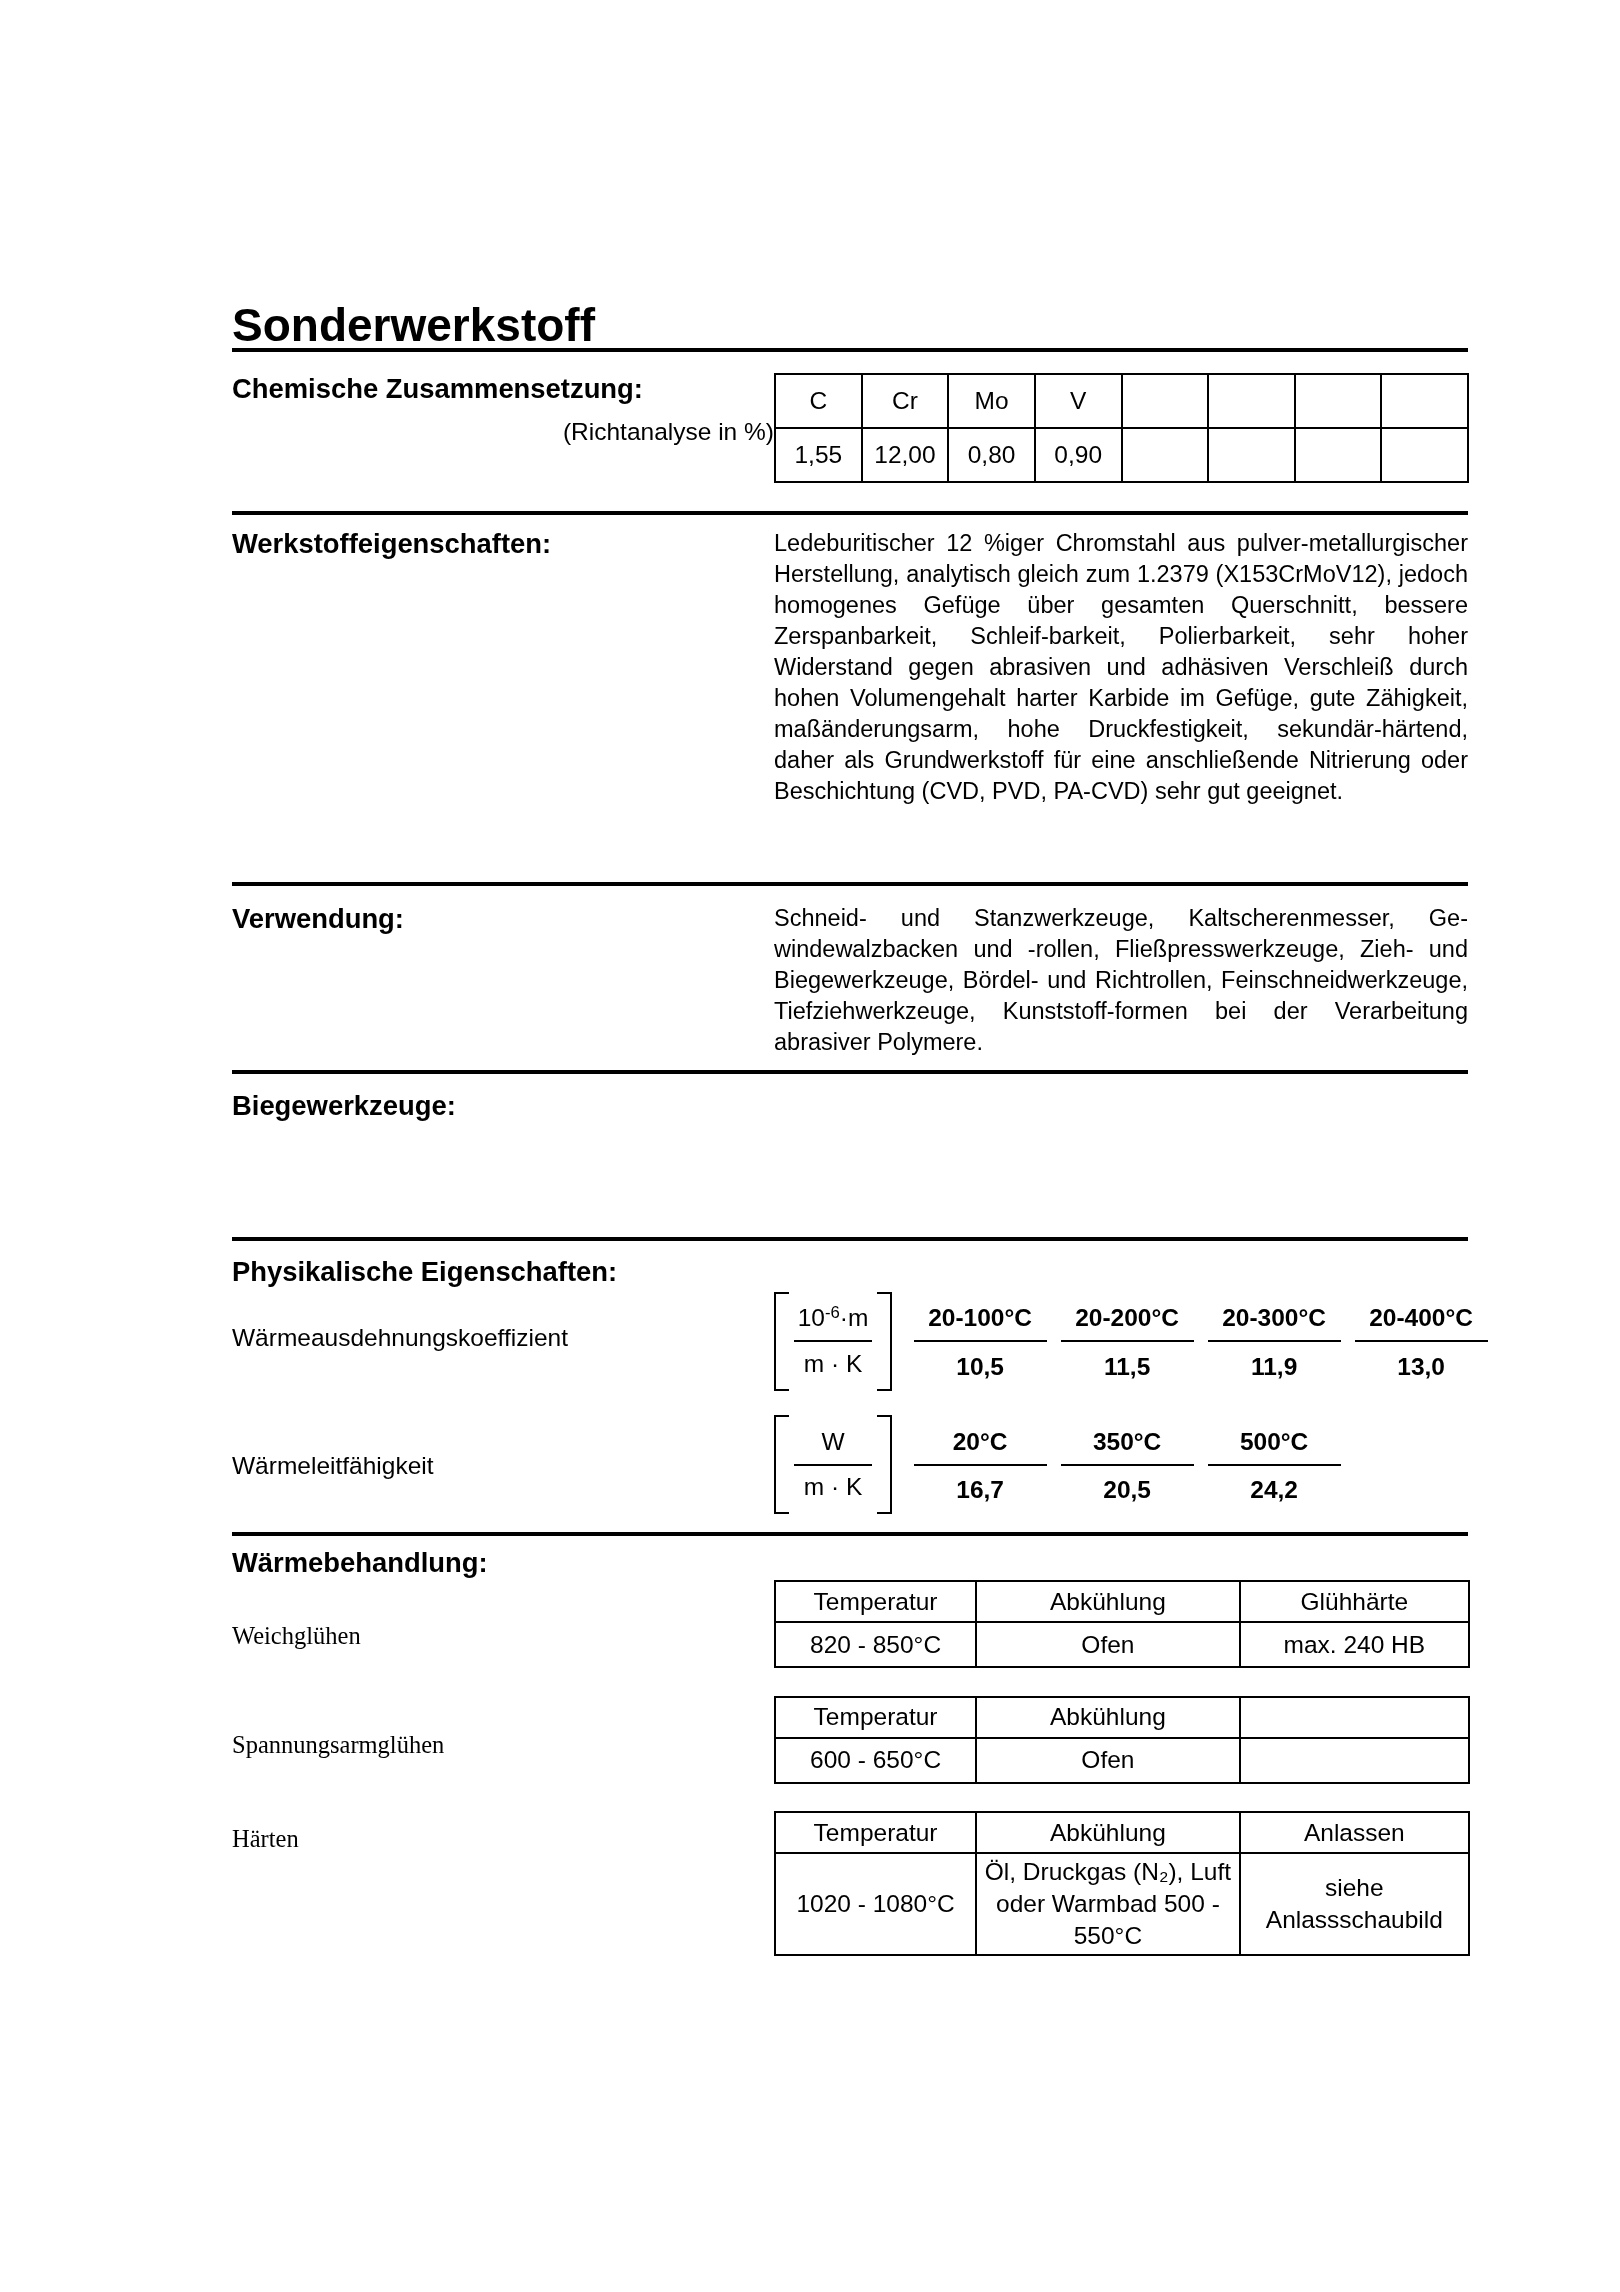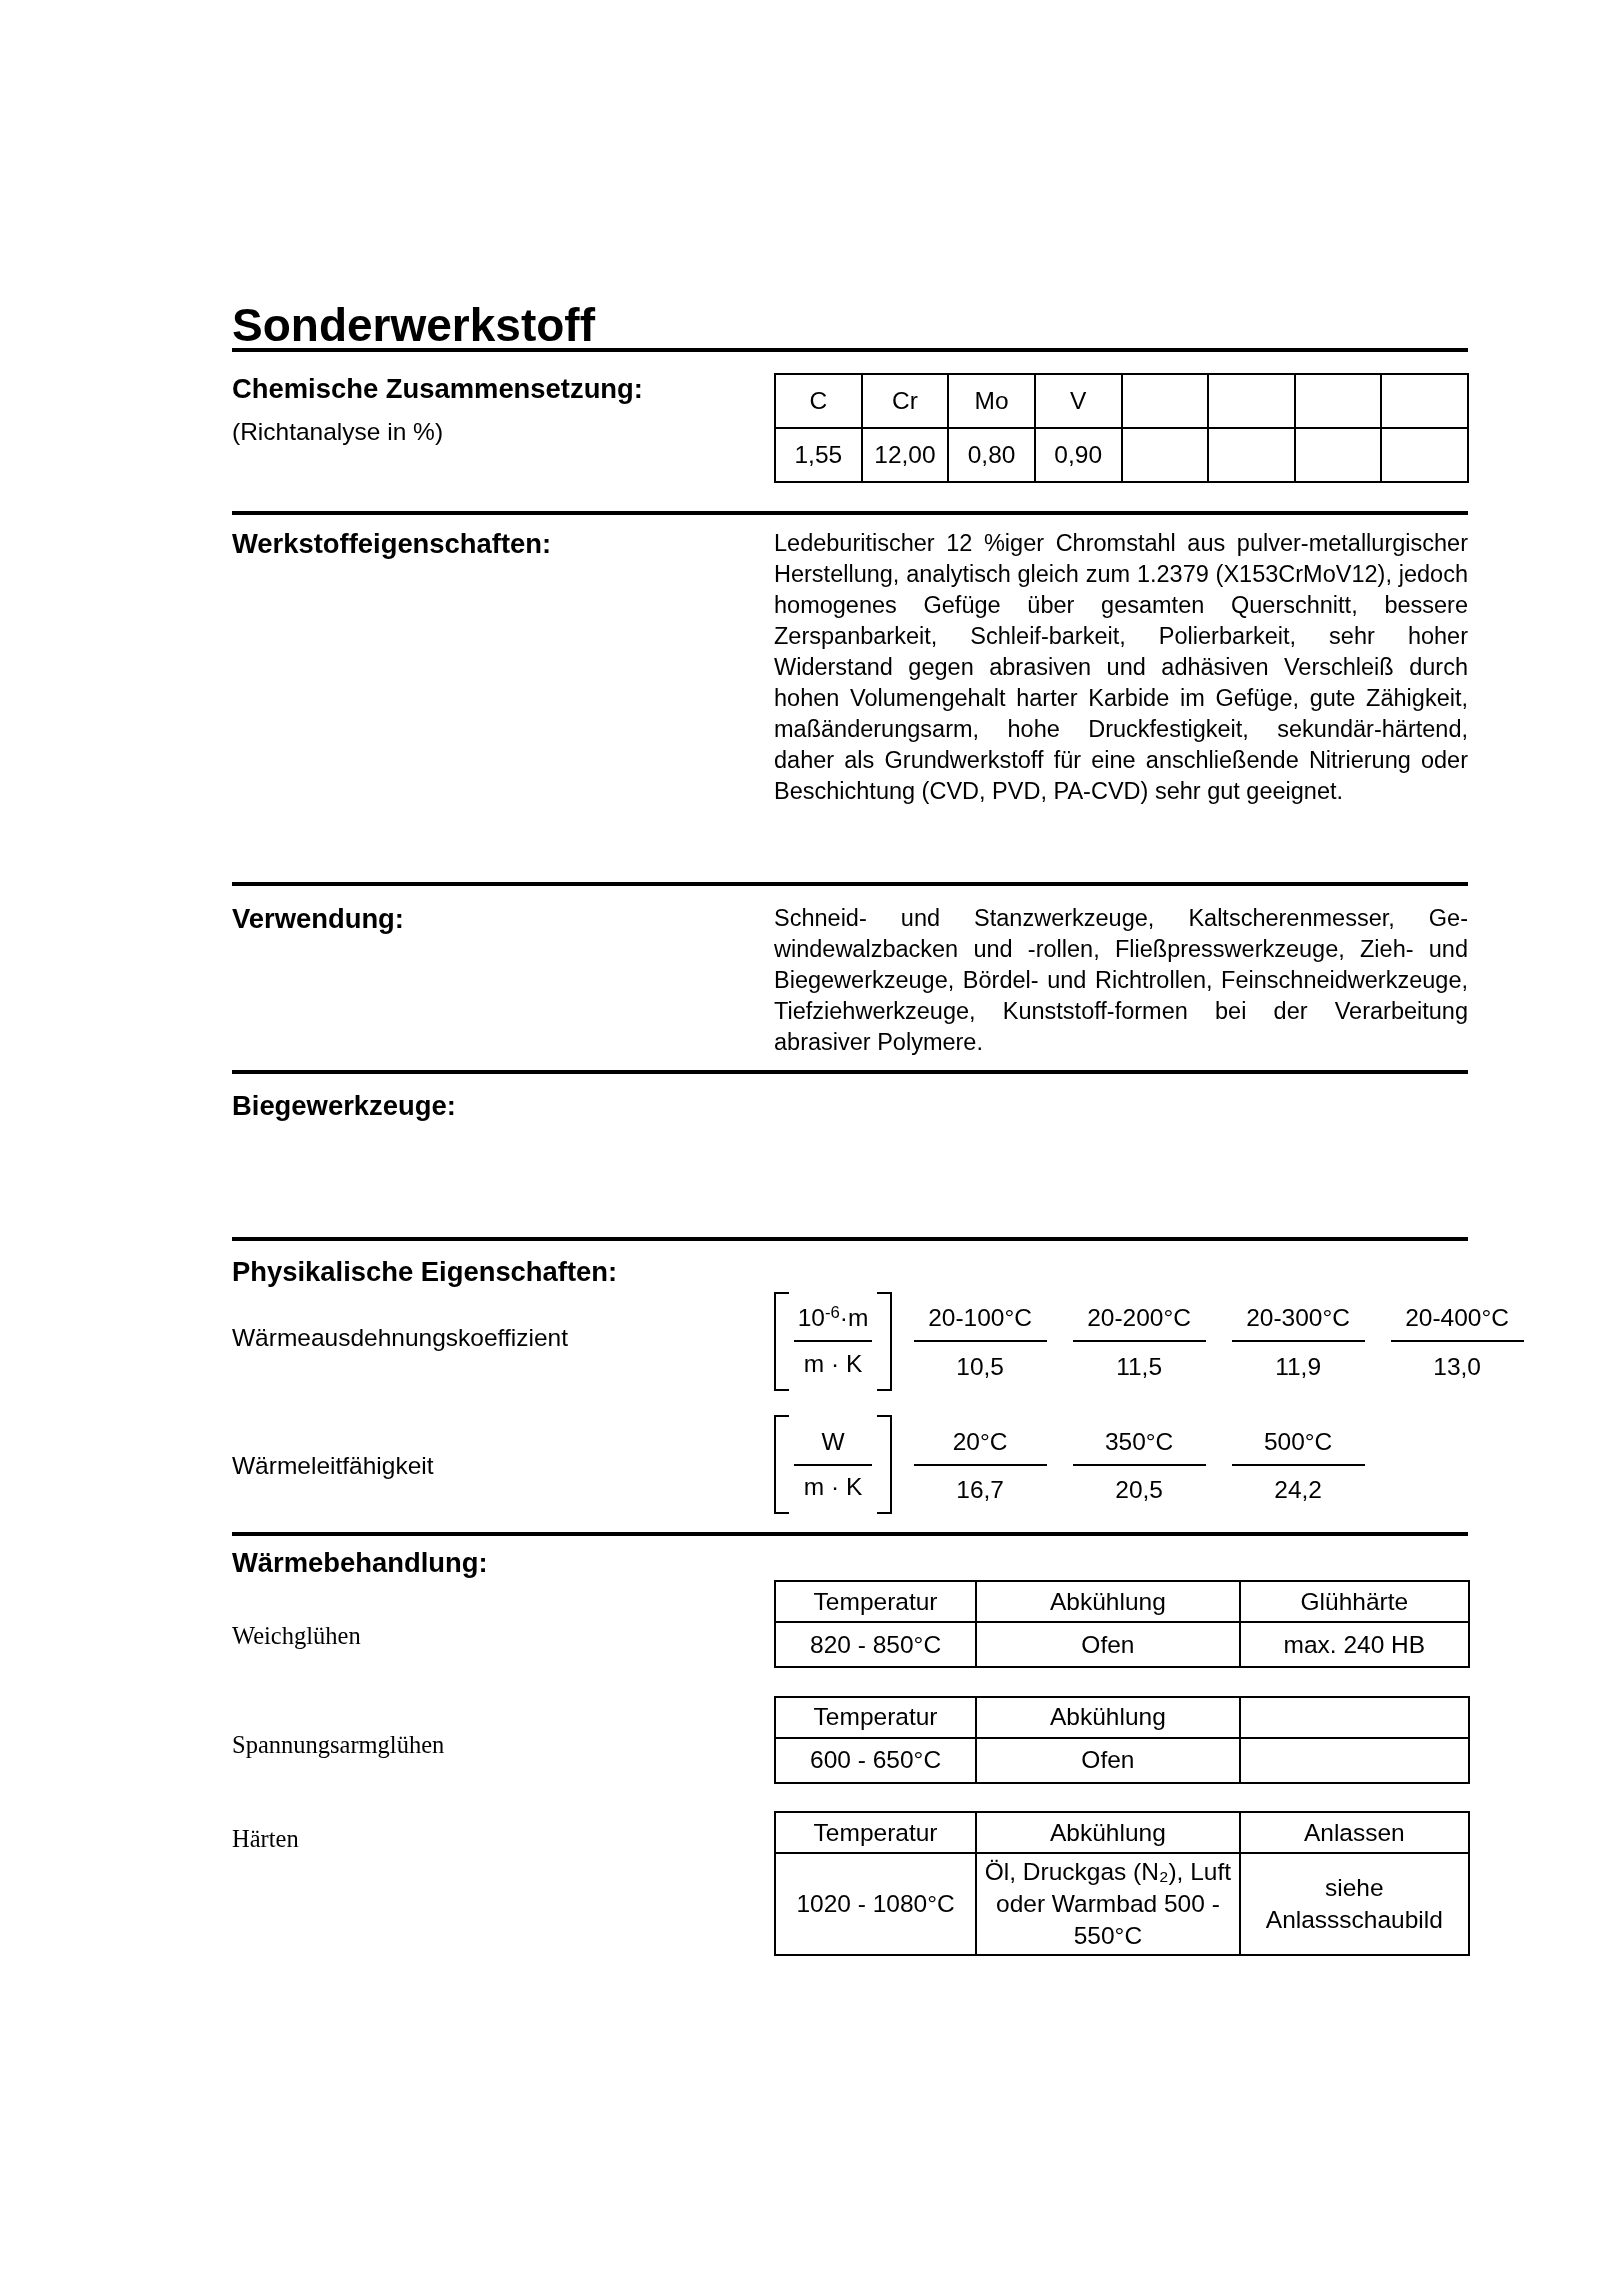--- a/index.html
+++ b/index.html
@@ -20,21 +20,21 @@
 
   .rule { height:3.9px; background:#000; }
 
   .sec { display:flex; }
   .label-col { width:542px; flex:0 0 542px; }
   .sec-heading { font-size:27.4px; font-weight:bold; line-height:1.15; }
   .body-col { flex:1; }
 
   
   .sec-chem { margin-top:21.6px; }
-  .chem-sub { font-size:24.5px; margin-top:12.7px; }
+  .chem-sub { font-size:24.5px; margin-top:12.7px;text-align:right; }
   table.chem { border-collapse:collapse; width:695px; table-layout:fixed; border:2.9px solid #000; }
   table.chem td { border:2px solid #000; height:54px; text-align:center; font-size:24.5px; }
 
   .rule2 { margin-top:27.4px; }
   .sec-props { margin-top:13.7px; }
   .just { font-size:23.5px; line-height:31px; text-align:justify; }
   .props-text { height:345px; overflow:hidden; }
   .rule3 { margin-top:8.8px; }
   .sec-usage { margin-top:16.7px; }
   .usage-text { height:157px; overflow:hidden; }
@@ -52,21 +52,21 @@
   .pl-1 { padding-top:32px; }
   .pl-2 { padding-top:37px; }
   .phys-table { display:flex; align-items:flex-start; }
   .unit { position:relative; width:118px; flex:0 0 118px; padding:8.8px 0; text-align:center; font-size:24.5px; }
   .unit::before, .unit::after { content:""; position:absolute; top:0; bottom:0; width:12.7px; border:2.9px solid #000; }
   .unit::before { left:0; border-right:none; }
   .unit::after  { right:0; border-left:none; }
   .unit-top { margin:0 19.6px; padding:3.9px 0 7.8px 0; border-bottom:2.9px solid #000; }
   .unit-bottom { margin:0 19.6px; padding:7.8px 0 3.9px 0; }
   .exp-sup { font-size:16.7px; position:relative; top:-8.8px; }
-  .pcols { display:flex; gap:26px; margin-left:21.6px; padding-top:12.7px; }
+  .pcols { display:flex; gap:14px; margin-left:21.6px; padding-top:12.7px;font-weight:bold; }
   .pcol { width:133px; text-align:center; font-size:24.5px; }
   .ptemp { padding-bottom:7.8px; border-bottom:2.9px solid #000; }
   .pval { padding-top:10.8px; }
 
   .rule6 { margin-top:17.6px; }
 
   
   .heat-heading { margin-top:11.8px; font-size:27.4px; font-weight:bold; line-height:31px; }
   .heat-row { display:flex; }
   .heat-row-1 { margin-top:2px; }

